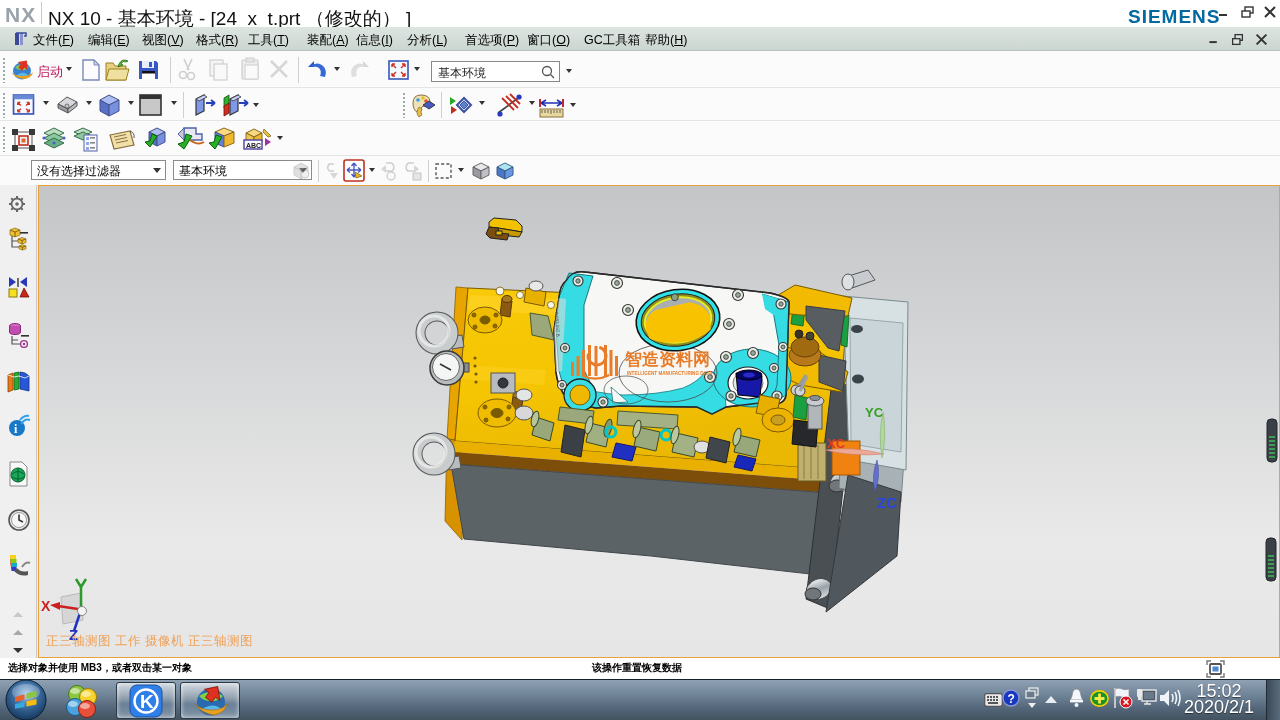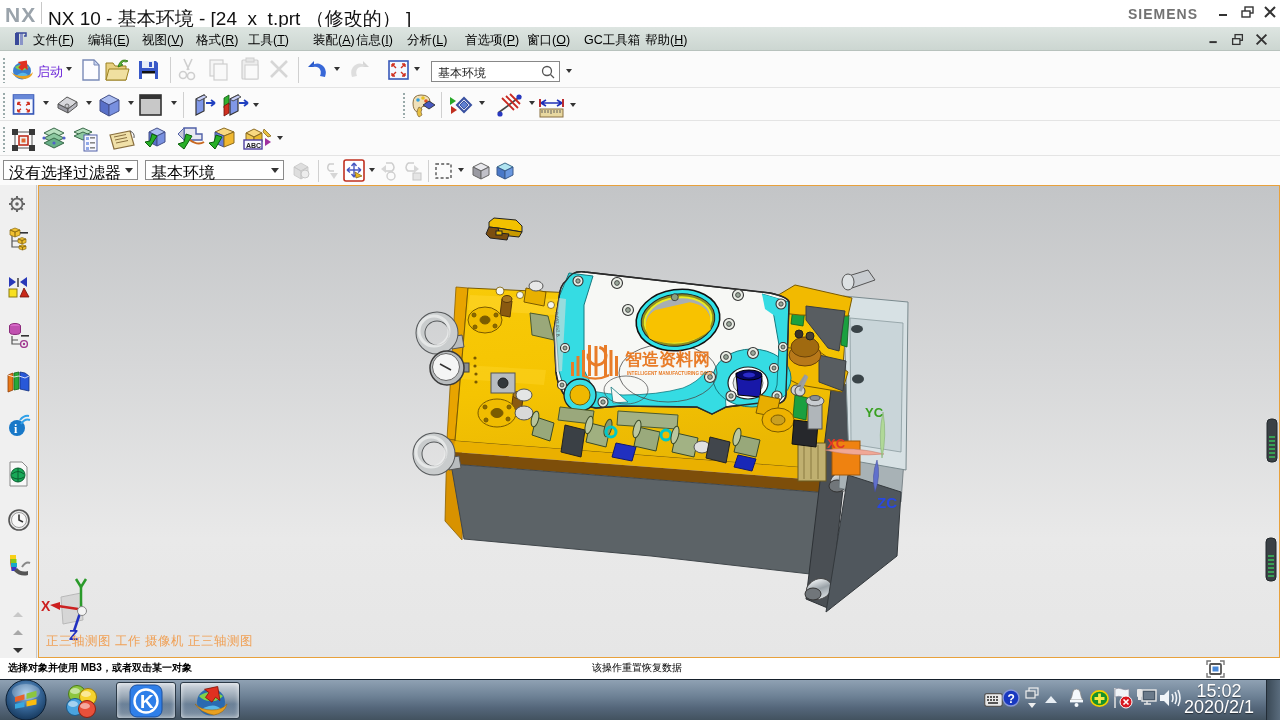--- a/index.html
+++ b/index.html
@@ -3,55 +3,55 @@
 <meta charset="utf-8">
 <style>
 * { margin:0; padding:0; box-sizing:border-box; }
 html,body { width:1280px; height:720px; overflow:hidden; font-family:"Liberation Sans", sans-serif; }
 #app { position:relative; width:1280px; height:720px; background:#fff; }
 
 #titlebar { position:absolute; left:0; top:0; width:1280px; height:17px; background:#ffffff; }
 #nxlogo { position:absolute; left:5px; top:3px; font-weight:bold; font-size:21px; color:#9aa3ab; letter-spacing:1px; }
 #tb-sep { position:absolute; left:41px; top:2px; width:1px; height:22px; background:#c8c8c8; }
 #title-text { position:absolute; left:48px; top:6px; font-size:19px; color:#111; }
-#siemens { position:absolute; left:1128px; top:6px; font-weight:bold; font-size:14px; color:#737373; letter-spacing:1px; }
+#siemens { position:absolute; left:1128px; top:6px; font-weight:bold; font-size:19px; color:#0369a1; letter-spacing:1px; }
 .winbtn { position:absolute; top:4px; width:16px; height:16px; }
 
 #menubar { position:absolute; left:0; top:27px; width:1280px; height:24px; background:linear-gradient(#dde5e1,#ccd6d1); border-bottom:1px solid #b8c2bd; }
 #menu-items { position:absolute; left:33px; top:0; height:24px; font-size:12.5px; color:#000; }
 .mi { position:absolute; top:5px; white-space:nowrap; }
 .mi u { text-decoration:underline; }
 
 #tb1 { position:absolute; left:0; top:51px; width:1280px; height:37px; background:#fbfbfb; border-bottom:1px solid #e4e4e4; }
 #tb2 { position:absolute; left:0; top:88px; width:1280px; height:33px; background:#fbfbfb; border-bottom:1px solid #e4e4e4; }
 #tb3 { position:absolute; left:0; top:121px; width:1280px; height:35px; background:#fbfbfb; border-bottom:1px solid #e4e4e4; }
 #filterbar { position:absolute; left:0; top:156px; width:1280px; height:29px; background:#fbfbfb; }
-.combo { position:absolute; height:20px; background:#fff; border:1px solid #8a8a8a; font-size:16px; color:#000; }
+.combo { position:absolute; height:20px; background:#fff; border:1px solid #8a8a8a; font-size:12px; color:#000;margin-left:28px; }
 .combo span { position:absolute; left:5px; top:2px; }
 .combo .car { position:absolute; right:4px; top:7px; width:0; height:0; border-left:4px solid transparent; border-right:4px solid transparent; border-top:5px solid #333; }
 .caret { display:inline-block; width:0; height:0; border-left:3.5px solid transparent; border-right:3.5px solid transparent; border-top:4px solid #333; vertical-align:middle; }
 .vsep { position:absolute; width:1px; background:#d0d0d0; }
 
 #main { position:absolute; left:0; top:185px; width:1280px; height:473px; background:#efefef; }
 #sidebar { position:absolute; left:0; top:0; width:37px; height:473px; background:#f0f0f0; border-right:1px solid #c9c9c9; }
 #viewport { position:absolute; left:38px; top:0; width:1242px; height:473px; border:1px solid #e8a13c; border-left:1px solid #e8a13c; background:linear-gradient(#c3c5c7,#e9e9e9 75%, #e6e6e6); }
 #viewlabel { position:absolute; left:7px; bottom:7px; color:#f0a055; font-size:12.5px; letter-spacing:0.5px; }
 
 #statusbar { position:absolute; left:0; top:658px; width:1280px; height:21px; background:#ffffff; font-size:10px; color:#000; }
 #statusbar .s1 { position:absolute; left:8px; top:3px; font-weight:bold; }
-#statusbar .s2 { position:absolute; left:592px; top:3px; font-weight:normal; }
+#statusbar .s2 { position:absolute; left:592px; top:3px; font-weight:bold; }
 
 #taskbar { position:absolute; left:0; top:679px; width:1280px; height:41px; background:linear-gradient(#8fa1b3 0%, #6e8296 40%, #54667a 70%, #42525f 100%); border-top:1px solid #16202b; }
 #tray { position:absolute; right:0; top:0; height:41px; width:300px; }
 #clock { position:absolute; right:26px; top:3px; color:#fff; font-size:18px; text-align:center; line-height:16px; text-shadow:0 1px 1px rgba(0,0,0,.5); }
 #showdesk { position:absolute; right:0; top:0; width:14px; height:41px; background:linear-gradient(90deg,#3b4a57,#5a6c7d); border-left:1px solid #222c36; }
 .taskbtn { position:absolute; top:2px; width:60px; height:37px; border:1px solid #2c3a47; border-radius:3px; background:linear-gradient(rgba(255,255,255,0.6),rgba(255,255,255,0.25) 45%,rgba(140,170,200,0.3) 60%,rgba(210,230,250,0.45)); box-shadow:inset 0 0 5px rgba(255,255,255,0.7); }
 .icon { position:absolute; }
 .grip { position:absolute; left:2px; width:4px; background-image:radial-gradient(circle, #9aa 1px, transparent 1.2px); background-size:4px 4px; }
-.tbtn-text { position:absolute; font-size:13px; color:#6d28d9;text-align:right; }
+.tbtn-text { position:absolute; font-size:13px; color:#be185d;text-align:right; }
 #searchbox { position:absolute; left:431px; top:10px; width:129px; height:21px; border:1px solid #888; background:#fff; font-size:12px; color:#222; }
 #searchbox span { position:absolute; left:6px; top:3px; }
 .gray-ic { opacity:0.45; filter:grayscale(100%); }
 </style>
 </head>
 <body>
 <div id="app">
 
   <div id="titlebar">
     <div id="nxlogo">NX</div>
@@ -85,21 +85,21 @@
       </svg>
     <svg style="position:absolute;right:12px;top:6px" width="13" height="13" viewBox="0 0 16 16">
         <path d="M2 2 L14 14 M14 2 L2 14" stroke="#333" stroke-width="2.4"></path>
       </svg>
     <div id="menu-items">
       <span class="mi" style="left:0px">文件(<u>F</u>)</span>
       <span class="mi" style="left:55px">编辑(<u>E</u>)</span>
       <span class="mi" style="left:109px">视图(<u>V</u>)</span>
       <span class="mi" style="left:163px">格式(<u>R</u>)</span>
       <span class="mi" style="left:215px">工具(<u>T</u>)</span>
-      <span class="mi" style="left:280px">装配(<u>A</u>)</span>
+      <span class="mi" style="left:274px">装配(<u>A</u>)</span>
       <span class="mi" style="left:323px">信息(<u>I</u>)</span>
       <span class="mi" style="left:374px">分析(<u>L</u>)</span>
       <span class="mi" style="left:432px">首选项(<u>P</u>)</span>
       <span class="mi" style="left:494px">窗口(<u>O</u>)</span>
       <span class="mi" style="left:551px">GC工具箱</span>
       <span class="mi" style="left:612px">帮助(<u>H</u>)</span>
     </div>
   </div>
 
   <div id="tb1">

